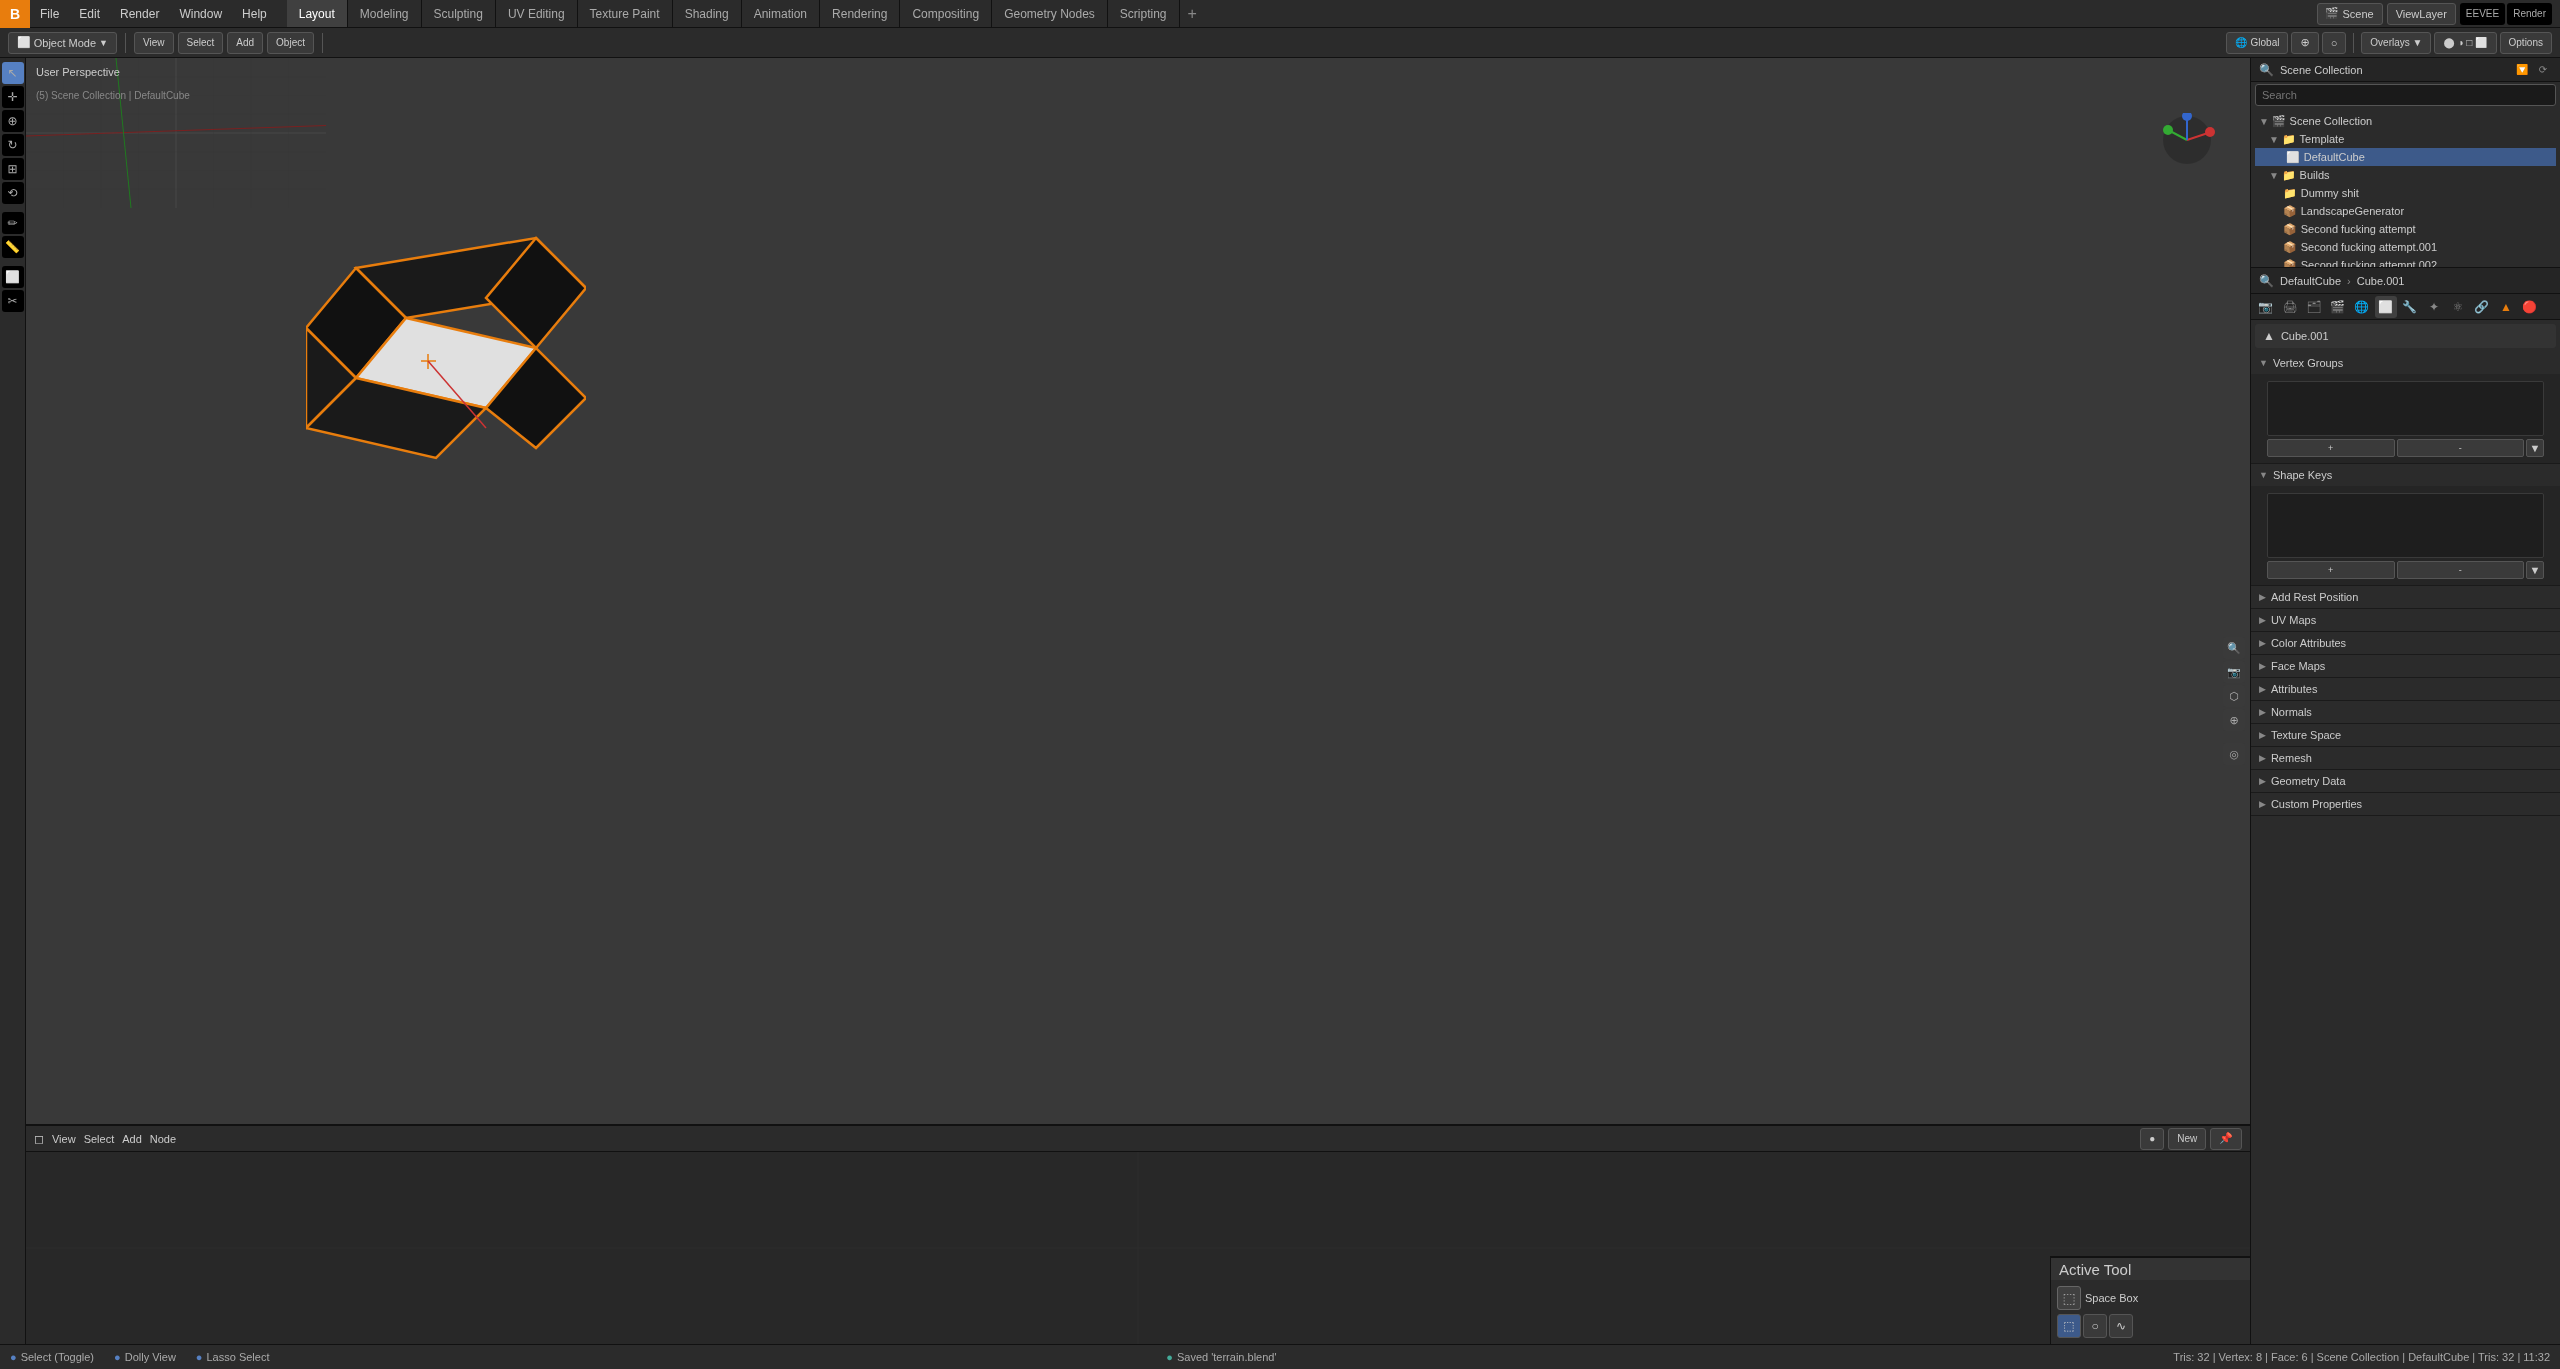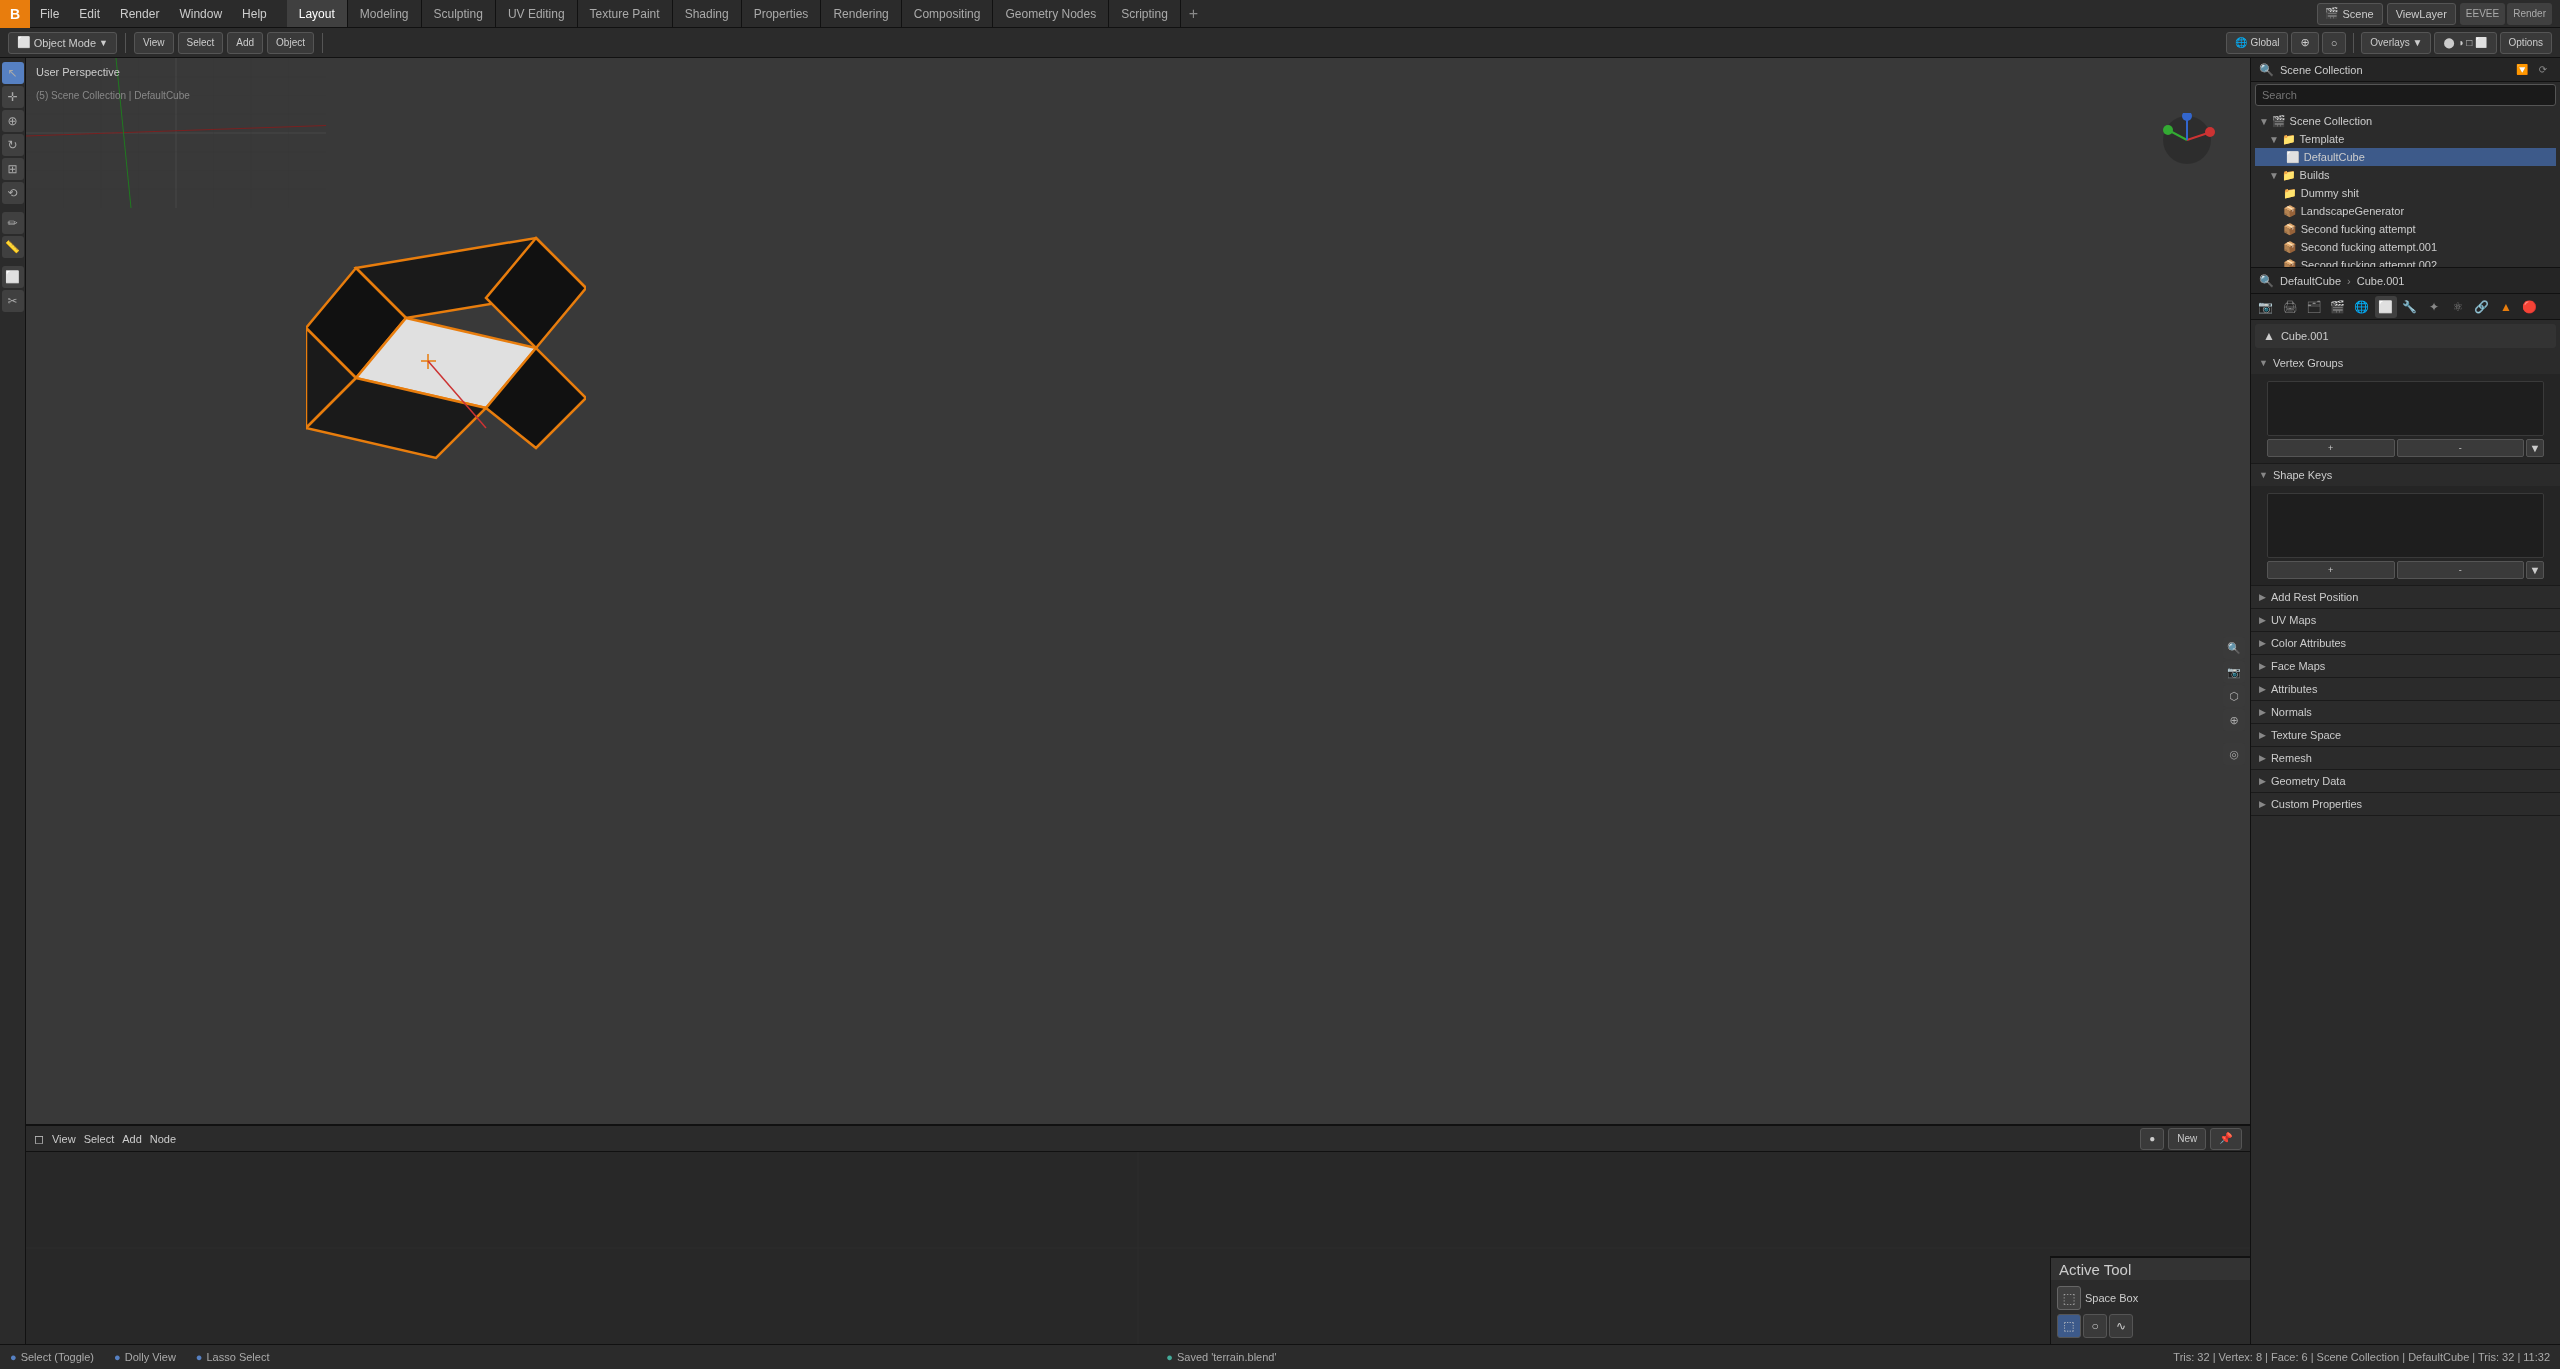--- a/index.html
+++ b/index.html
@@ -117,21 +117,21 @@
       border-right: 1px solid #111;
       display: flex;
       flex-direction: column;
       align-items: center;
       padding-top: 4px;
       gap: 2px;
       flex-shrink: 0;
     }
     .tool-btn {
       width: 22px; height: 22px;
-      background: #404040;
+      background: #000000;
       border-radius: 3px;
       display: flex; align-items: center; justify-content: center;
       cursor: pointer;
       font-size: 12px;
       color: #aaa;
     }
     .tool-btn.active { background: #5680c2; }
 
     
     #viewport {
@@ -446,21 +446,21 @@
     <div class="menu-item">Window</div>
     <div class="menu-item">Help</div>
   </div>
   <div class="workspace-tabs">
     <div class="workspace-tab active">Layout</div>
     <div class="workspace-tab">Modeling</div>
     <div class="workspace-tab">Sculpting</div>
     <div class="workspace-tab">UV Editing</div>
     <div class="workspace-tab">Texture Paint</div>
     <div class="workspace-tab">Shading</div>
-    <div class="workspace-tab">Properties</div>
+    <div class="workspace-tab">Animation</div>
     <div class="workspace-tab">Rendering</div>
     <div class="workspace-tab">Compositing</div>
     <div class="workspace-tab">Geometry Nodes</div>
     <div class="workspace-tab">Scripting</div>
     <div class="workspace-tab-add">+</div>
   </div>
 
   <div style="margin-left: auto; display: flex; align-items: center; gap: 4px; padding-right: 8px;">
     <div class="toolbar-btn">
       <span style="font-size:11px;">🎬</span>

